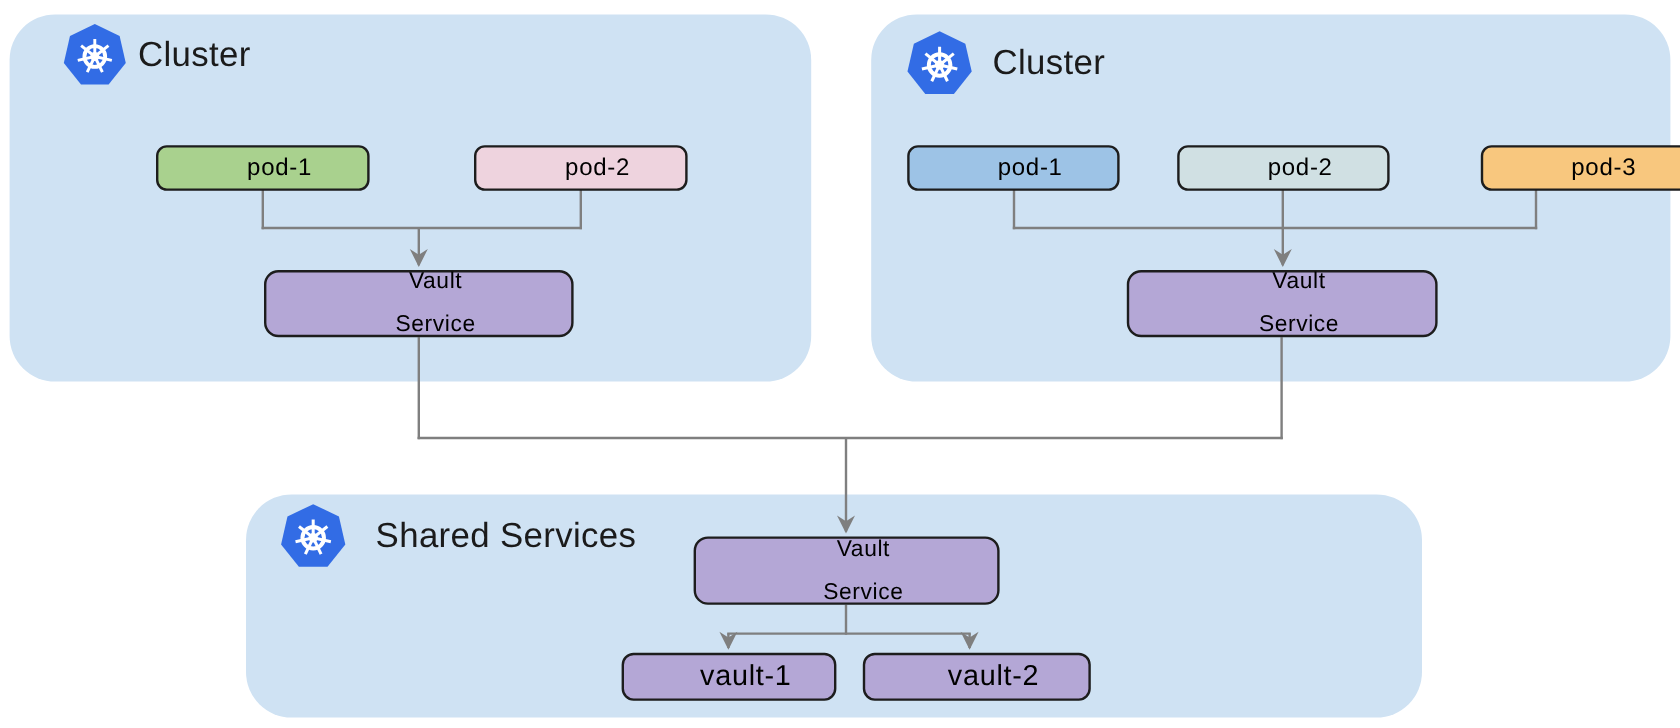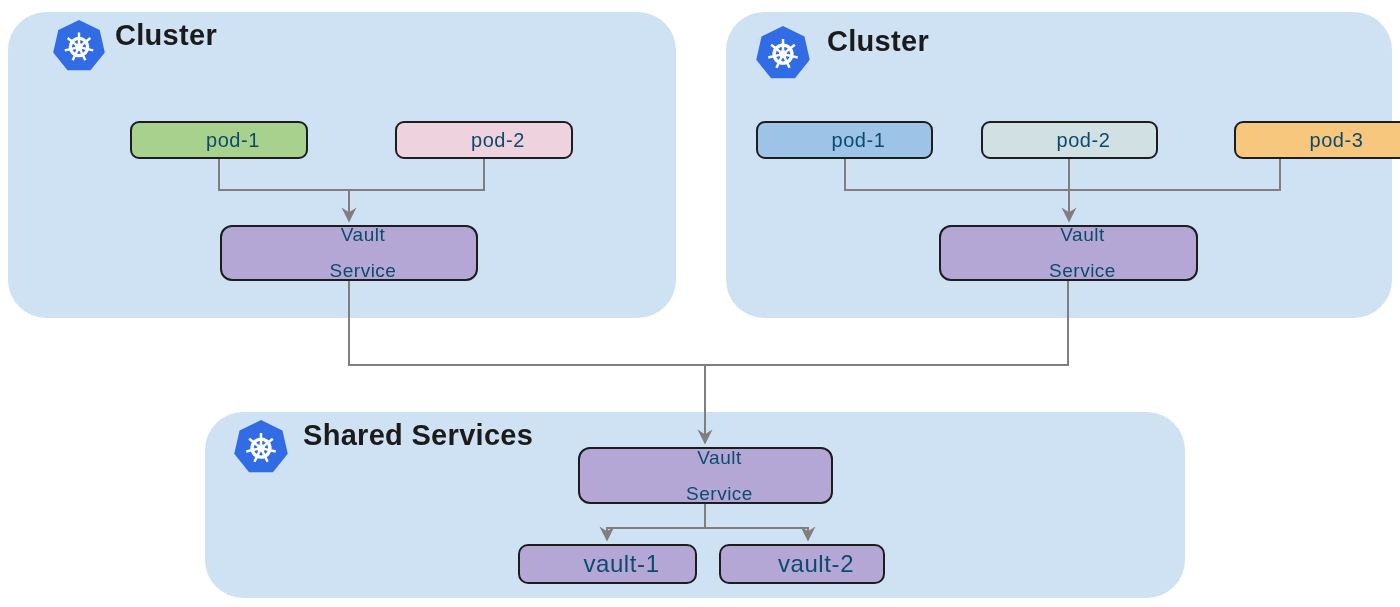--- a/index.html
+++ b/index.html
@@ -20,41 +20,40 @@
   .wires {
     position: absolute;
     left: 0; top: 0;
     width: 1400px; height: 607px;
     z-index: 2;
     pointer-events: none;
   }
   .title-group {
     position: absolute;
     display: flex;
-    align-items: flex-start;
+    align-items: center;
     z-index: 3;
-    font-weight: bold;
   }
   .k8s-logo { display: block; }
   .title-text {
     font-size: 29px;
     color: #1b1b1b;
     letter-spacing: 0.3px;
     white-space: nowrap;
   }
   .node {
     position: absolute;
     display: flex;
     flex-direction: column;
     align-items: center;
     justify-content: center;
     border: 2px solid #1d1d1d;
     box-sizing: border-box;
     z-index: 3;
-    color: #0c4a6e;
+    color: #000000;
     text-align: center;
     padding-left: 28px;
   }
   .pod-node {
     height: 38px;
     border-radius: 9px;
     font-size: 20px;
     letter-spacing: 0.6px;
   }
   .service-node {
@@ -144,21 +143,21 @@
           <line x1="50" y1="52" x2="38.3" y2="76.3"></line>
           <line x1="50" y1="52" x2="23.7" y2="58"></line>
           <line x1="50" y1="52" x2="28.9" y2="35.2"></line>
         </g>
       </g>
       <circle cx="50" cy="52" r="7" fill="#ffffff"></circle>
     </svg>
     <span class="title-text">Cluster</span>
   </div>
 
-  <div class="title-group" style="left:233px; top:419px; gap:14px;">
+  <div class="title-group" style="left:233px; top:419px; gap:24px;">
     <svg class="k8s-logo" width="56" height="56" viewBox="0 0 100 100">
       <polygon points="50,2 88.3,20.4 97.8,61.9 71.3,95.1 28.7,95.1 2.2,61.9 11.7,20.4" fill="#326ce5"></polygon>
       <g stroke="#ffffff" fill="none">
         <circle cx="50" cy="52" r="16" stroke-width="6"></circle>
         <g stroke-width="4.5">
           <line x1="50" y1="52" x2="50" y2="25"></line>
           <line x1="50" y1="52" x2="71.1" y2="35.2"></line>
           <line x1="50" y1="52" x2="76.3" y2="58"></line>
           <line x1="50" y1="52" x2="61.7" y2="76.3"></line>
           <line x1="50" y1="52" x2="38.3" y2="76.3"></line>
@@ -199,17 +198,17 @@
   </div>
 
   <div class="node service-node" style="left: 578px; top: 447px; width: 255px; height: 57px; background-color: rgb(180, 167, 214);">
     <span>Vault</span>
     <span>Service</span>
   </div>
 
   <div class="node vault-node" style="left: 518px; top: 544px; width: 179px; background-color: rgb(180, 167, 214);">
     <span>vault-1</span>
   </div>
-  <div class="node vault-node" style="left: 719px; top: 544px; width: 166px; background-color: rgb(180, 167, 214);">
+  <div class="node vault-node" style="left: 719px; top: 544px; width: 190px; background-color: rgb(180, 167, 214);">
     <span>vault-2</span>
   </div>
 
 </div>
 
 </body></html>

